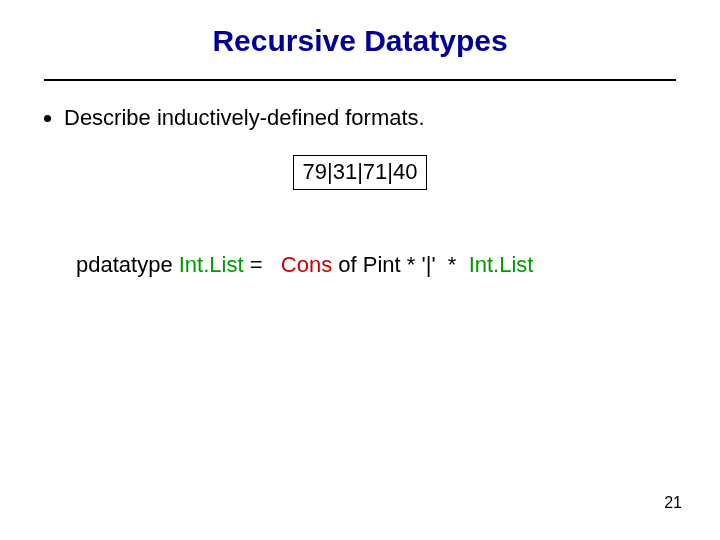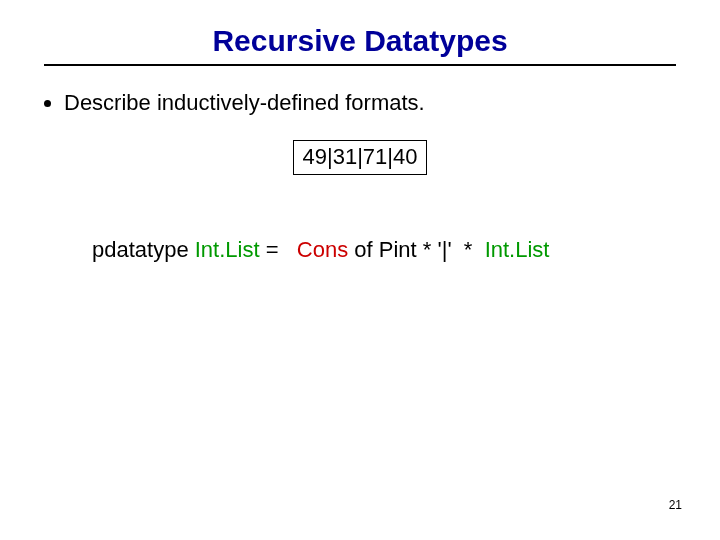--- a/index.html
+++ b/index.html
@@ -18,21 +18,21 @@
     position: relative;
     box-sizing: border-box;
     padding: 20px 40px 40px 40px;
   }
   .title {
     text-align: center;
     font-size: 30px;
     font-weight: bold;
     color: #000099;
     margin-top: 4px;
-    margin-bottom: 6px;
+    margin-bottom: 21px;
   }
   .rule {
     border: none;
     border-top: 2px solid #000000;
     margin: 0 4px 24px 4px;
   }
   .bullets {
     margin: 0 0 24px 0;
     padding: 0 0 0 24px;
     font-size: 22px;
@@ -48,51 +48,51 @@
     font-size: 22px;
     line-height: 1.3;
   }
   .example-wrap {
     text-align: center;
     margin: 10px 0 60px 0;
   }
   .code-block {
     font-size: 22px;
     line-height: 1.35;
-    margin-left: 52px;
+    margin-left: 36px;
   }
   .code-row {
     white-space: pre;
   }
   .kw   { color: #000000; }
   .ty   { color: #009900; }
   .ctor { color: #CC0000; }
   .lit  { color: #000000; }
   .pagenum {
     position: absolute;
     right: 38px;
     bottom: 28px;
-    font-size: 12px;
+    font-size: 16px;
     color: #000000;
   }
 </style>
 </head>
 <body>
 
 <div class="slide">
 
   <div class="title">Recursive Datatypes</div>
   <hr class="rule">
 
   <ul class="bullets">
     <li>Describe inductively-defined formats.</li>
   </ul>
 
   <div class="example-wrap">
-    <span class="example-box">49|31|71|40</span>
+    <span class="example-box">79|31|71|40</span>
   </div>
 
   <div class="code-block">
     <div class="code-row"><span class="kw">pdatatype </span><span class="ty">Int.List</span><span class="kw"> =   </span><span class="ctor">Cons</span><span class="lit"> of Pint * '|'  *  </span><span class="ty">Int.List</span></div>
   </div>
 
   <div class="pagenum">21</div>
 
 </div>
 

